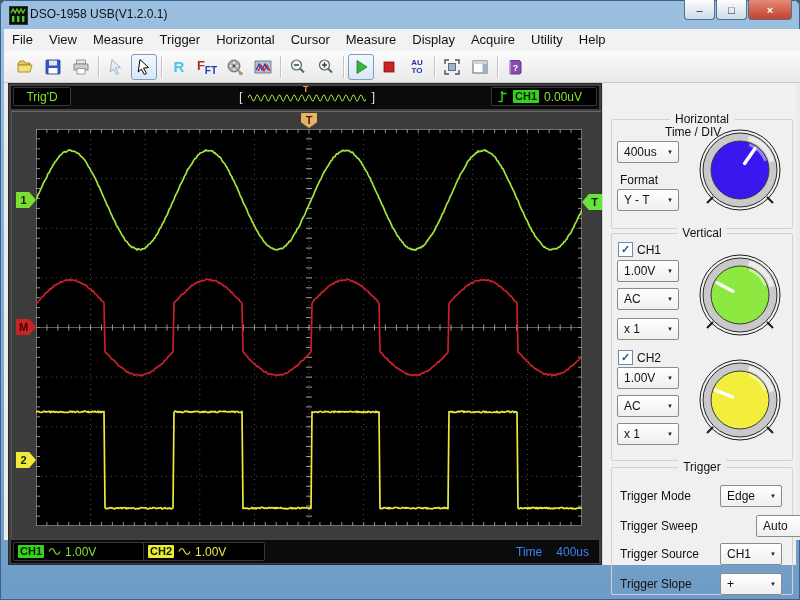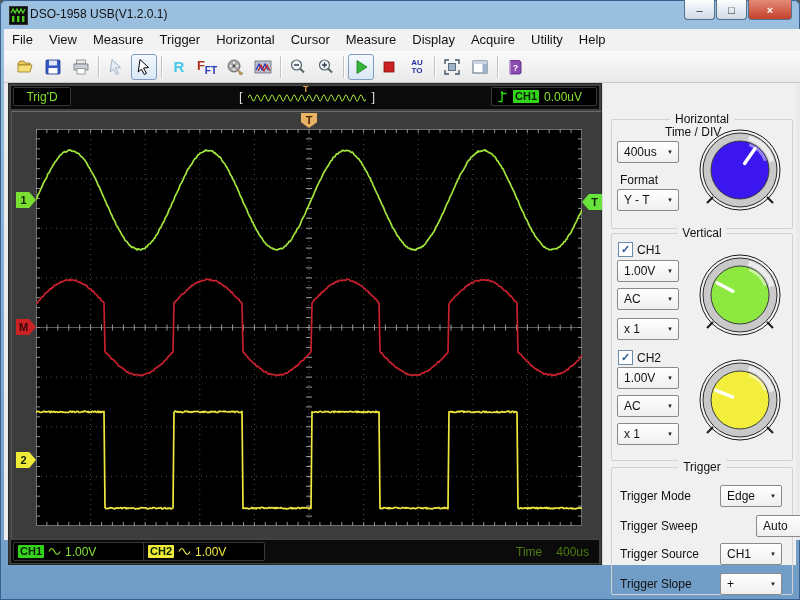--- a/index.html
+++ b/index.html
@@ -40,21 +40,21 @@
   #preview-box{left:228px;top:1px;width:136px;justify-content:space-between;border:none;background:#050505;}
   .bracket{color:#ddd;font-size:13px;line-height:17px;}
   #preview-t{position:absolute;left:64px;top:-3px;color:#e8a14a;font-size:9px;font-weight:bold;}
   #trig-readout{right:2px;top:1px;width:106px;padding:0 5px;gap:5px;}
   .badge{font-size:11px;font-weight:bold;color:#062000;padding:0 2px;line-height:13px;border-radius:1px;}
   .rd-green{color:#86e22e;font-size:12px;}
   #ch1-box{left:2px;top:2px;width:138px;padding:0 4px;gap:4px;}
   #ch2-box{left:132px;top:2px;width:122px;padding:0 4px;gap:4px;}
   .rd-yellow{color:#efe93d;font-size:12px;}
   #time-group{position:absolute;right:10px;top:2px;height:19px;display:flex;align-items:center;gap:14px;}
-  #time-group span{color:#4d7c0f;font-size:12px;}
+  #time-group span{color:#3b82f6;font-size:12px;}
   
   #display{left:2px;top:27px;width:590px;height:427px;background:#3c3c3c;border-top:1px solid #6a6a6a;
            border-left:1px solid #555;box-sizing:border-box;}
   #screen{left:24px;top:17px;width:546px;height:397px;background:#000;}
   .tag{position:absolute;width:20px;height:16px;font-size:11px;font-weight:bold;color:#102000;
        display:flex;align-items:center;justify-content:center;box-sizing:border-box;}
   .tag-right{clip-path:polygon(0 0,66% 0,100% 50%,66% 100%,0 100%);padding-right:5px;}
   .tag-left{clip-path:polygon(100% 0,34% 0,0 50%,34% 100%,100% 100%);padding-left:5px;}
   .tag-shield{width:16px;height:15px;clip-path:polygon(0 0,100% 0,100% 62%,50% 100%,0 62%);
               color:#4a2a00;align-items:flex-start;padding-top:1px;}

